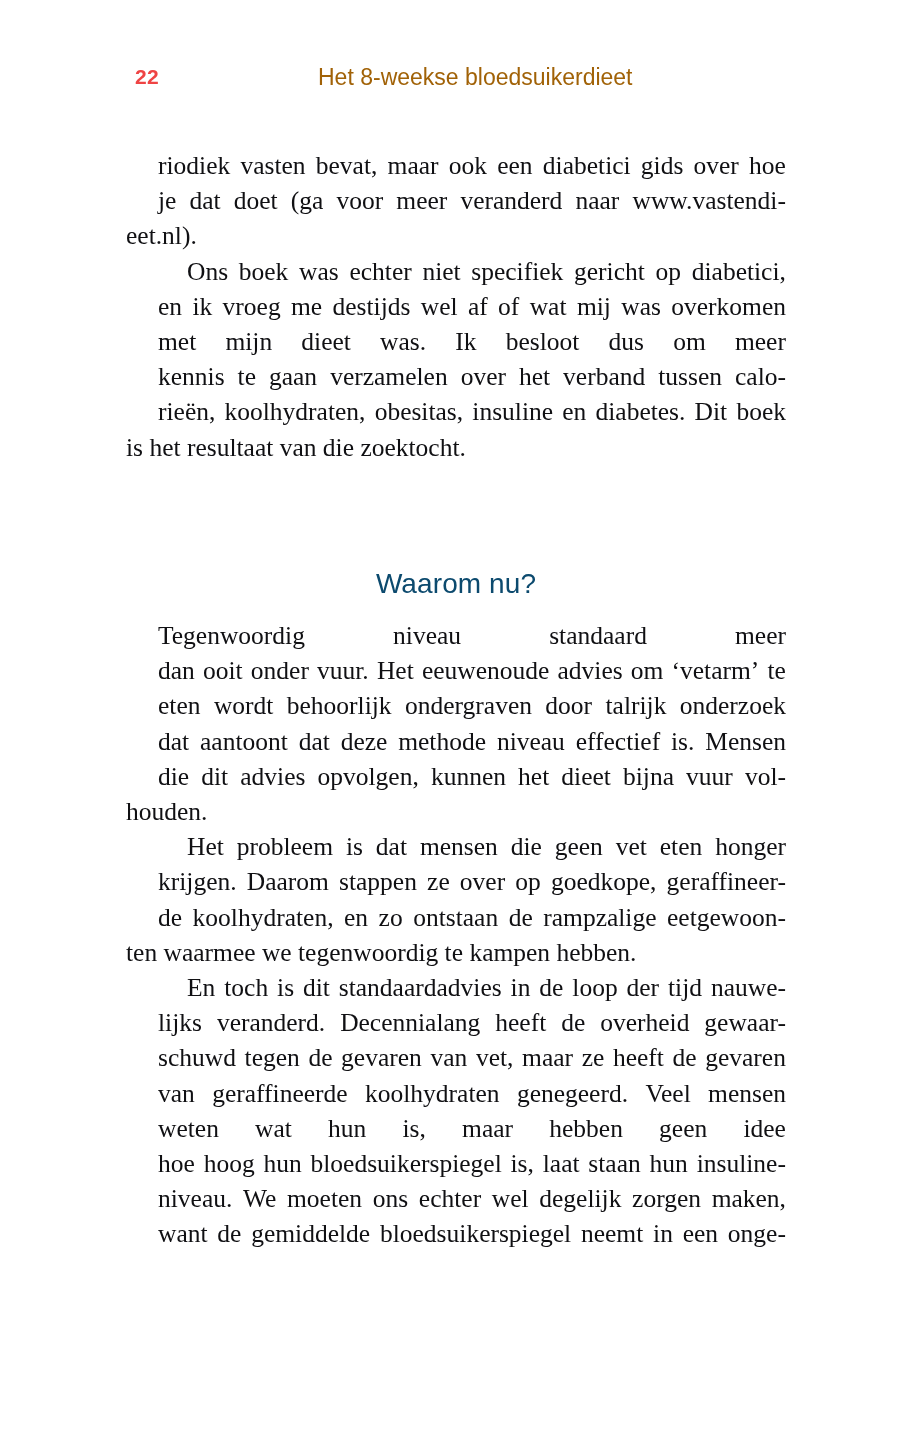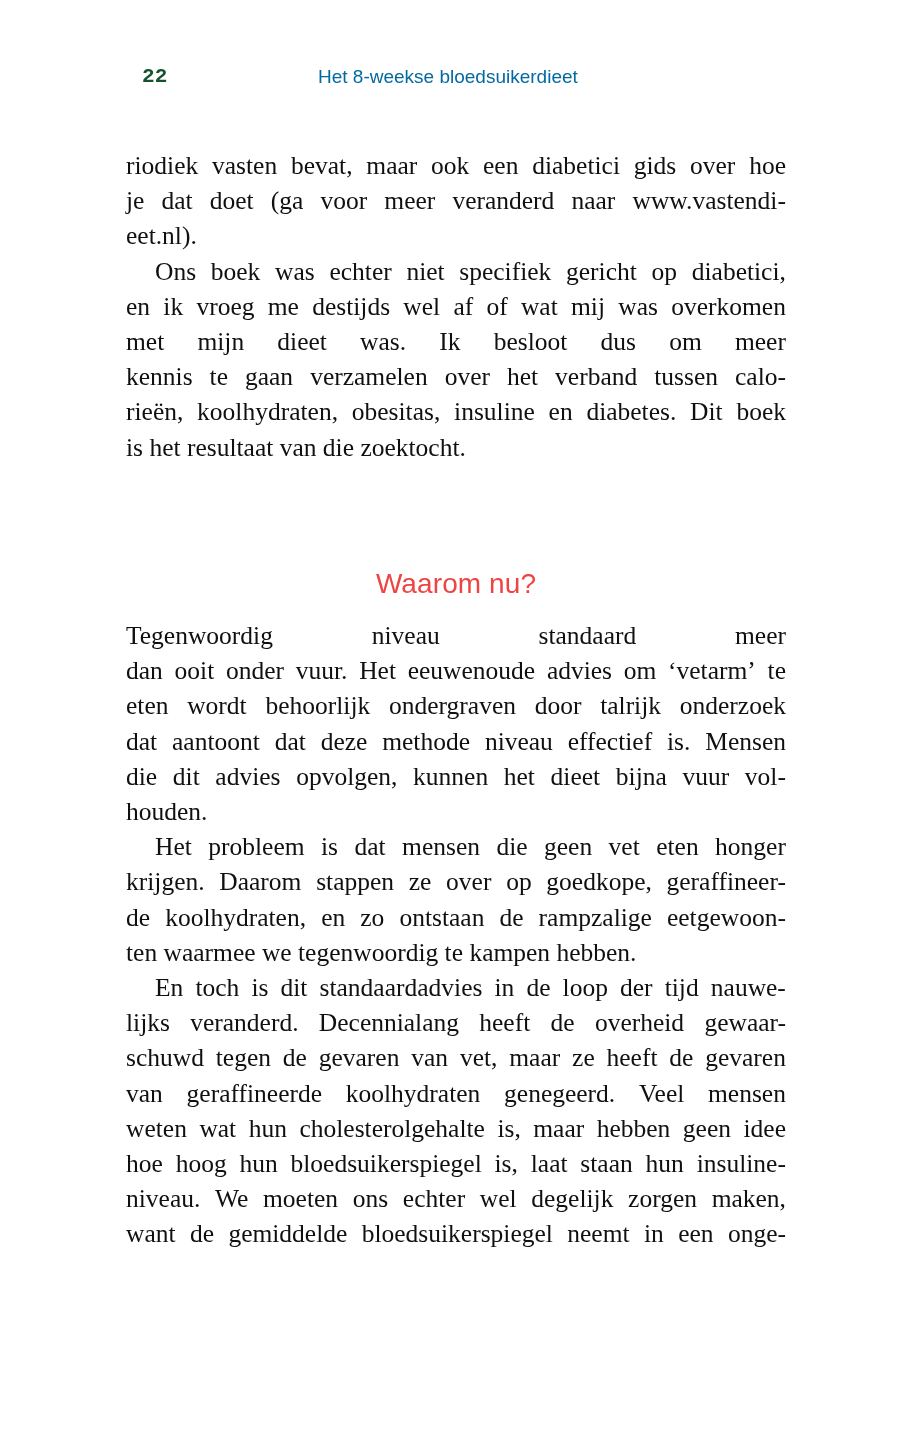--- a/index.html
+++ b/index.html
@@ -21,38 +21,38 @@
   .running-header {
     position: absolute;
     left: 126px;
     top: 62px;
     width: 660px;
     height: 34px;
   }
 
   .folio {
     position: absolute;
-    left: 16px;
+    left: 9px;
     top: 0;
-    font-family: Liberation Mono, monospace;
+    font-family: Liberation Sans, sans-serif;
     font-size: 21px;
     font-weight: bold;
-    color: #14532d;
+    color: #ef4444;
     letter-spacing: 0.2px;
     line-height: 30px;
   }
 
   .running-title {
     position: absolute;
     left: 192px;
     top: 0;
     font-family: "Liberation Sans", sans-serif;
-    font-size: 19px;
+    font-size: 23px;
     font-weight: normal;
-    color: #0369a1;
+    color: #a16207;
     line-height: 30px;
     white-space: nowrap;
   }
 
   
   .text-column {
     position: absolute;
     left: 126px;
     top: 148px;
     width: 660px;
@@ -73,41 +73,42 @@
   
   .line {
     display: block;
     white-space: nowrap;
   }
 
   .line.justify {
     display: flex;
     justify-content: space-between;
     white-space: nowrap;
+    margin-left: 32px;
   }
 
   .line.justify > span.w {
     display: inline-block;
   }
 
   .line.indent-first {
     padding-left: 29px;
   }
 
   
   .section-heading {
     position: absolute;
     left: 126px;
     width: 660px;
     top: 542px;
     text-align: center;
     font-family: "Liberation Sans", sans-serif;
     font-size: 28px;
     font-weight: normal;
-    color: #ef4444;
+    color: #0c4a6e;
     line-height: 38px;
     letter-spacing: 0.1px;
   }
 </style>
 </head>
 <body>
 
 <div class="page">
 
   <div class="running-header">
@@ -342,21 +343,20 @@
           <span class="w">geraffineerde</span>
           <span class="w">koolhydraten</span>
           <span class="w">genegeerd.</span>
           <span class="w">Veel</span>
           <span class="w">mensen</span>
         </span>
       <span class="line justify">
           <span class="w">weten</span>
           <span class="w">wat</span>
           <span class="w">hun</span>
-          <span class="w">cholesterolgehalte</span>
           <span class="w">is,</span>
           <span class="w">maar</span>
           <span class="w">hebben</span>
           <span class="w">geen</span>
           <span class="w">idee</span>
         </span>
       <span class="line justify">
           <span class="w">hoe</span>
           <span class="w">hoog</span>
           <span class="w">hun</span>

